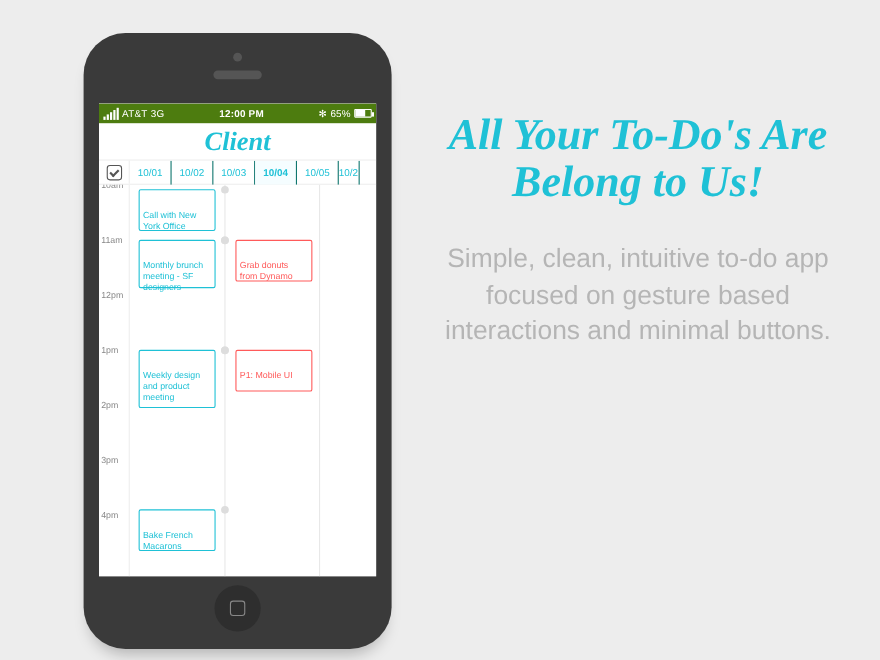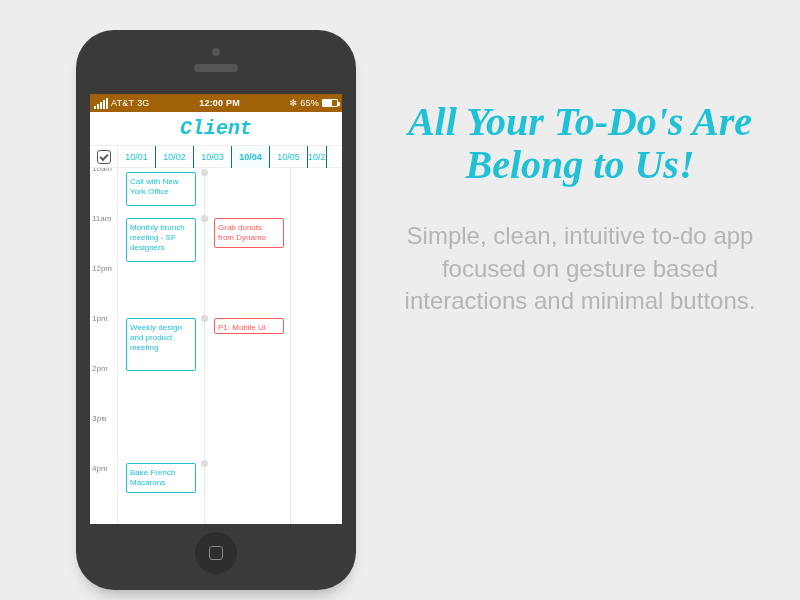--- a/index.html
+++ b/index.html
@@ -64,21 +64,21 @@
     position: absolute;
     top: 64px;
     left: 14px;
     width: 252px;
     height: 430px;
     background: #fff;
     overflow: hidden;
   }
   .statusbar {
     height: 18px;
-    background: #a16207;
+    background: #4d7c0f;
     color: #fff;
     font-size: 9px;
     display: flex;
     align-items: center;
     padding: 0 4px;
     justify-content: space-between;
     letter-spacing: 0.2px;
   }
   .statusbar .left, .statusbar .right { display:flex; align-items:center; gap:3px; }
   .sig-bars { display:flex; gap:1px; align-items:flex-end; }
@@ -91,25 +91,25 @@
   .batt .fill { background:#fff; height:100%; width:65%; }
   .sb-center { font-weight:600; }
 
   .app-header {
     height: 34px;
     border-bottom: 1px solid #eee;
     text-align: center;
     position: relative;
   }
   .app-title {
-    font-family: Liberation Mono, monospace;
+    font-family: Liberation Serif, serif;
     font-style: italic;
     font-weight: bold;
     color: #1fc1d6;
-    font-size: 20px;
+    font-size: 24px;
     line-height: 34px;
   }
 
   .date-row {
     display:flex;
     align-items:center;
     border-bottom: 1px solid #eee;
     height: 22px;
   }
   .check-col {
@@ -166,21 +166,21 @@
   }
   .dot {
     position:absolute; width:7px; height:7px; border-radius:50%; background:#ddd; transform:translate(-3px,-3px);
   }
   .event {
     position:absolute;
     border:1px solid;
     border-radius:2px;
     font-size:8px;
     line-height:10px;
-    padding:4px 3px;
+    padding:18px 3px;
     background:#fff;
   }
   .event.blue { border-color:#1fc1d6; color:#1fc1d6; }
   .event.red  { border-color:#ff5a5a; color:#ff5a5a; }
 
   .copy {
     position:absolute;
     left: 400px;
     top: 100px;
     width: 360px;
@@ -251,21 +251,21 @@
         </div>
     </div>
 
     <div class="calendar-body">
       <div class="hour-col" id="hours">
           <div class="hour-label" style="top: 0px;">10am</div>
           <div class="hour-label" style="top: 50px;">11am</div>
           <div class="hour-label" style="top: 100px;">12pm</div>
           <div class="hour-label" style="top: 150px;">1pm</div>
           <div class="hour-label" style="top: 200px;">2pm</div>
-          <div class="hour-label" style="top: 250px; font-family: Liberation Mono, monospace;">3pm</div>
+          <div class="hour-label" style="top: 250px;">3pm</div>
           <div class="hour-label" style="top: 300px;">4pm</div>
         </div>
       <div class="timeline" id="timeline">
         <div class="vline" style="left:86px"></div>
         <div class="vline" style="left:172px"></div>
       <div class="event blue" style="left: 8px; top: 4px; width: 70px; height: 34px;">Call with New York Office</div>
           <div class="dot" style="left: 86px; top: 4px;"></div>
           <div class="event blue" style="left: 8px; top: 50px; width: 70px; height: 44px;">Monthly brunch meeting - SF designers</div>
           <div class="dot" style="left: 86px; top: 50px;"></div>
           <div class="event red" style="left: 96px; top: 50px; width: 70px; height: 30px;">Grab donuts from Dynamo</div>

